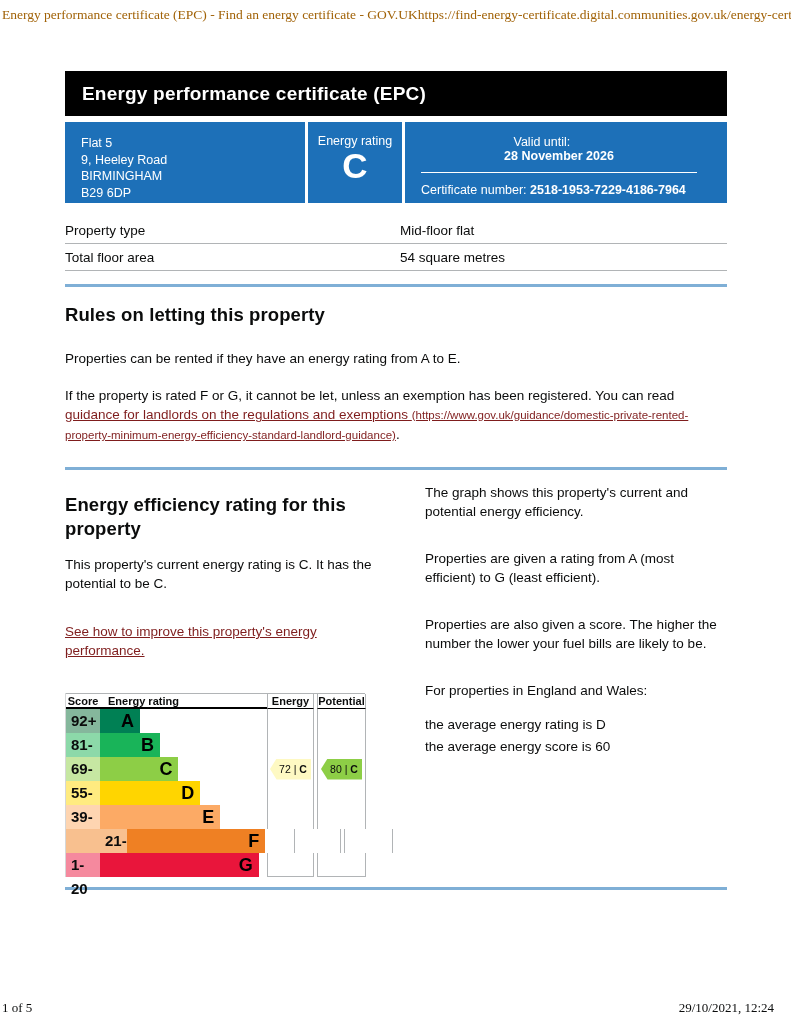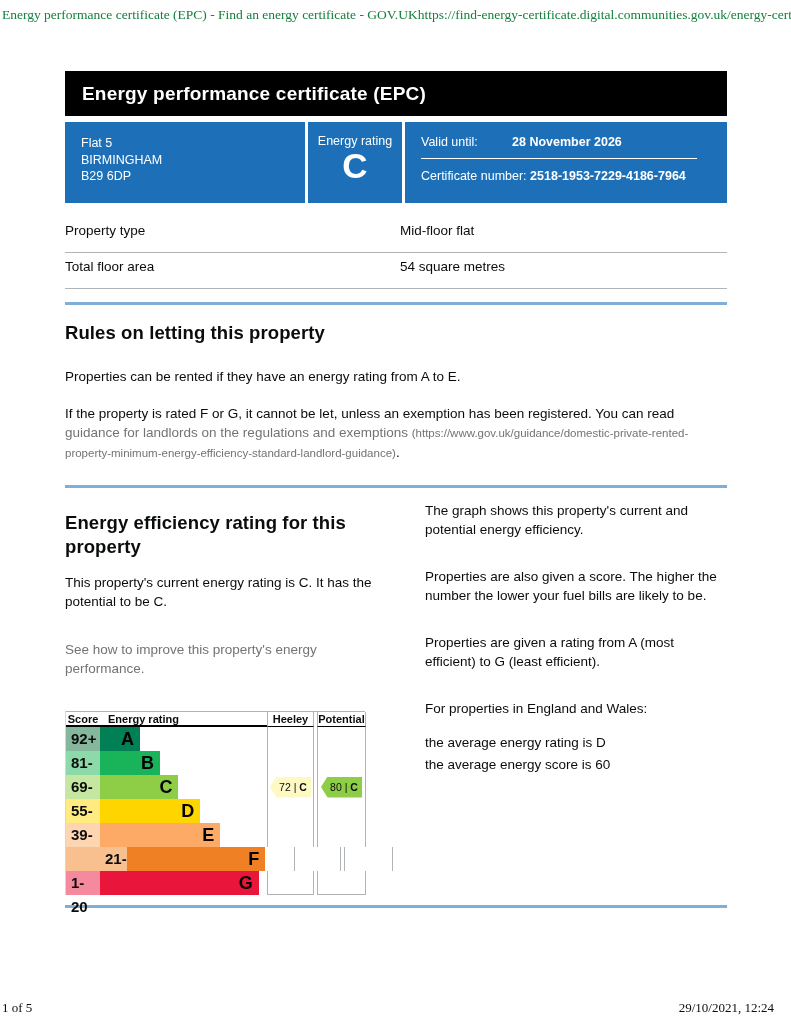--- a/index.html
+++ b/index.html
@@ -10,21 +10,21 @@
     height: 1024px;
     background: #fff;
     overflow: hidden;
     font-family: "Liberation Sans", sans-serif;
     color: #0b0c0c;
   }
   
   .print-header {
     font-family: "Liberation Serif", serif;
     font-size: 13.5px;
-    color: #15803d;
+    color: #a16207;
     display: flex;
     justify-content: space-between;
     padding: 7px 2px 0 2px;
     white-space: nowrap;
     overflow: hidden;
   }
   .print-footer {
     position: absolute;
     left: 2px; right: 17px; bottom: 8px;
     font-family: "Liberation Serif", serif;
@@ -48,42 +48,42 @@
     letter-spacing: 0.2px;
   }
 
   
   .summary { margin-top: 6px; display: flex; gap: 3px; height: 81px; }
   .panel { background: #1d70b8; color: #fff; font-size: 12.5px; }
   .panel-address { flex: 0 0 240px; padding: 13px 16px; line-height: 16.5px; }
   .panel-rating { flex: 0 0 94px; text-align: center; padding-top: 12px; }
   .panel-rating .rating-big { font-size: 35px; font-weight: bold; line-height: 36px; }
   .panel-validity { flex: 1 1 auto; padding: 13px 30px 13px 16px; }
-  .validity-row { display: flex; align-items: center; }
+  .validity-row { display: flex; align-items: center; flex-direction: column; }
   .validity-label { display: inline-block; width: 91px; }
   .validity-value { font-weight: bold; }
   .panel-validity hr { border: 0; border-top: 1px solid #fff; margin: 9px 0 10px 0; }
   .cert-row { white-space: nowrap; }
   .cert-value { font-weight: bold; }
 
   
   .kv-table { margin-top: 14px; font-size: 13.5px; }
-  .kv-row { display: flex; padding: 6px 0 14px 0; border-bottom: 1px solid #b1b4b6; }
+  .kv-row { display: flex; padding: 6px 0 5px 0; border-bottom: 1px solid #b1b4b6; }
   .kv-label { flex: 0 0 335px; }
 
   hr.blue-rule { border: 0; height: 3px; background: #7fafd6; }
   .rule-1 { margin-top: 13px; }
   .rule-2 { margin-top: 22px; }
   .rule-3 { margin-top: 10px; }
 
   h2.section-heading { font-size: 18.5px; font-weight: bold; margin-top: 17px; letter-spacing: 0.1px; }
   .body-text { font-size: 13.5px; line-height: 19px; }
   .para-1 { margin-top: 23px; }
   .para-2 { margin-top: 18px; }
-  a, .link-text { color: #737373; cursor: pointer; }
+  a, .link-text { color: #7f1d1d; text-decoration: underline; cursor: pointer; }
   .small-url { font-size: 11.5px; }
 
   
   .two-col { margin-top: 13px; display: flex; gap: 30px; }
   .col-left { flex: 0 0 330px; }
   .col-right { flex: 0 0 302px; }
   .col-left h2 { margin-top: 10px; line-height: 24px; }
   .col-left .intro { margin-top: 14px; }
   .col-left .improve-link { display: inline-block; margin-top: 29px; }
   .col-right .body-text { margin-bottom: 28px; }
@@ -141,20 +141,21 @@
 
   <div class="content">
 
     <div class="banner">
       <span>Energy performance certificate (EPC)</span>
     </div>
 
     <div class="summary">
       <div class="panel panel-address">
         <div>Flat 5</div>
+        <div>9, Heeley Road</div>
         <div>BIRMINGHAM</div>
         <div>B29 6DP</div>
       </div>
       <div class="panel panel-rating">
         <div>Energy rating</div>
         <div class="rating-big">C</div>
       </div>
       <div class="panel panel-validity">
         <div class="validity-row">
           <span class="validity-label">Valid until:</span>
@@ -192,21 +193,21 @@
     <div class="two-col">
       <div class="col-left">
         <h2 class="section-heading">Energy efficiency rating for this property</h2>
         <p class="body-text intro">This property's current energy rating is C. It has the potential to be C.</p>
         <a class="body-text improve-link">See how to improve this property's energy performance.</a>
 
         <div class="epc-chart">
           <div class="epc-grid-row epc-header">
             <div class="cell cell-score">Score</div>
             <div class="cell cell-rating">Energy rating</div>
-            <div class="cell cell-current">Heeley</div>
+            <div class="cell cell-current">Energy</div>
             <div class="cell cell-gap"></div>
             <div class="cell cell-potential">Potential</div>
           </div>
           <div id="epc-bands">
               <div class="epc-row">
                 <div class="epc-score" style="background: rgb(133, 183, 156);">92+</div>
                 <div class="epc-rating-cell">
                   <div class="epc-bar" style="background: rgb(0, 128, 84); width: 24%;">
                     <span class="epc-letter">A</span>
                   </div>
@@ -284,22 +285,22 @@
                 <div class="epc-box cur"></div>
                 <div class="cell-gap"></div>
                 <div class="epc-box pot"></div>
               </div>
             </div>
         </div>
       </div>
 
       <div class="col-right">
         <p class="body-text">The graph shows this property's current and potential energy efficiency.</p>
+        <p class="body-text">Properties are given a rating from A (most efficient) to G (least efficient).</p>
         <p class="body-text">Properties are also given a score. The higher the number the lower your fuel bills are likely to be.</p>
-        <p class="body-text">Properties are given a rating from A (most efficient) to G (least efficient).</p>
         <p class="body-text ew-intro">For properties in England and Wales:</p>
         <p class="body-text avg-line">the average energy rating is D</p>
         <p class="body-text avg-line">the average energy score is 60</p>
       </div>
     </div>
 
     <hr class="blue-rule rule-3" id="bottom-rule">
 
   </div>
 

